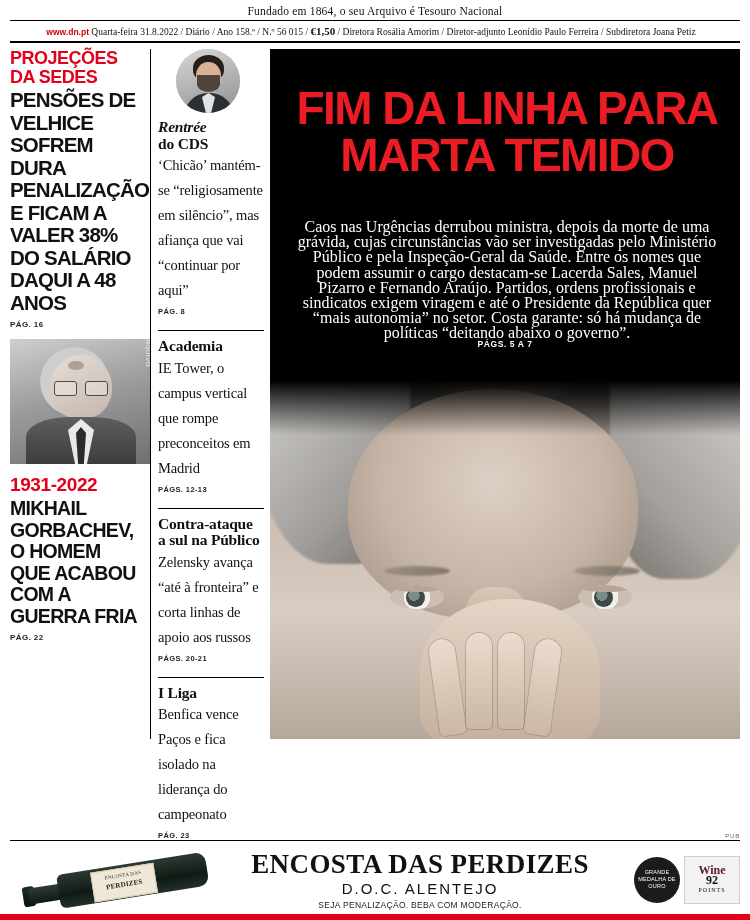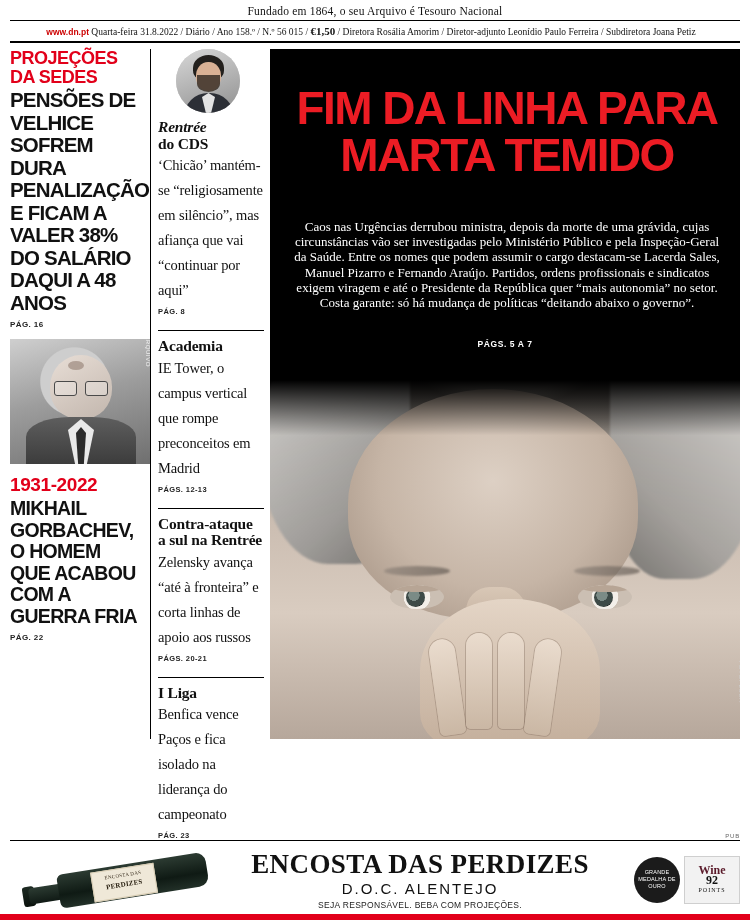--- a/index.html
+++ b/index.html
@@ -417,21 +417,21 @@
     font-size: 46px;
     line-height: 47px;
     letter-spacing: -1.6px;
     text-align: center;
   }
   .main-lede {
     position: absolute;
     left: 22px; right: 18px; top: 170px;
     color: #fff;
     font-family: "Liberation Serif", serif;
-    font-size: 13px;
+    font-size: 16px;
     line-height: 15.2px;
     text-align: center;
   }
   .main-pag {
     position: absolute;
     left: 0; right: 0; top: 290px;
     text-align: center;
     color: #fff;
     font-family: "Liberation Sans", sans-serif;
     font-weight: bold;
@@ -656,21 +656,21 @@
       <div class="mid-item">
         <div class="mid-head">Academia</div>
         <div class="mid-text">IE Tower, o campus vertical que rompe preconceitos em Madrid</div>
         <div class="mid-pag">PÁGS. 12-13</div>
       </div>
 
       <div class="mid-sep"></div>
 
       <div class="mid-item">
         <div class="mid-head">Contra-ataque</div>
-        <div class="mid-head">a sul na Rentrée</div>
+        <div class="mid-head">a sul na Público</div>
         <div class="mid-text">Zelensky avança “até à fronteira” e corta linhas de apoio aos russos</div>
         <div class="mid-pag">PÁGS. 20-21</div>
       </div>
 
       <div class="mid-sep"></div>
 
       <div class="mid-item">
         <div class="mid-head">I Liga</div>
         <div class="mid-text">Benfica vence Paços e fica isolado na liderança do campeonato</div>
         <div class="mid-pag">PÁG. 23</div>
@@ -724,21 +724,21 @@
         <div class="label">
           <div class="t">ENCOSTA DAS</div>
           <div class="b">PERDIZES</div>
         </div>
       </div>
     </div>
 
     <div class="ad-text">
       <div class="ad-title">ENCOSTA DAS PERDIZES</div>
       <div class="ad-sub">D.O.C. ALENTEJO</div>
-      <div class="ad-legal">SEJA RESPONSÁVEL. BEBA COM PROJEÇÕES.</div>
+      <div class="ad-legal">SEJA PENALIZAÇÃO. BEBA COM MODERAÇÃO.</div>
     </div>
 
     <div class="ad-badges">
       <div class="badge-circle">GRANDE
 MEDALHA
 DE OURO</div>
       <div class="badge-wine">
         <div class="w1">Wine</div>
         <div class="w2">92</div>
         <div class="w3">POINTS</div>

